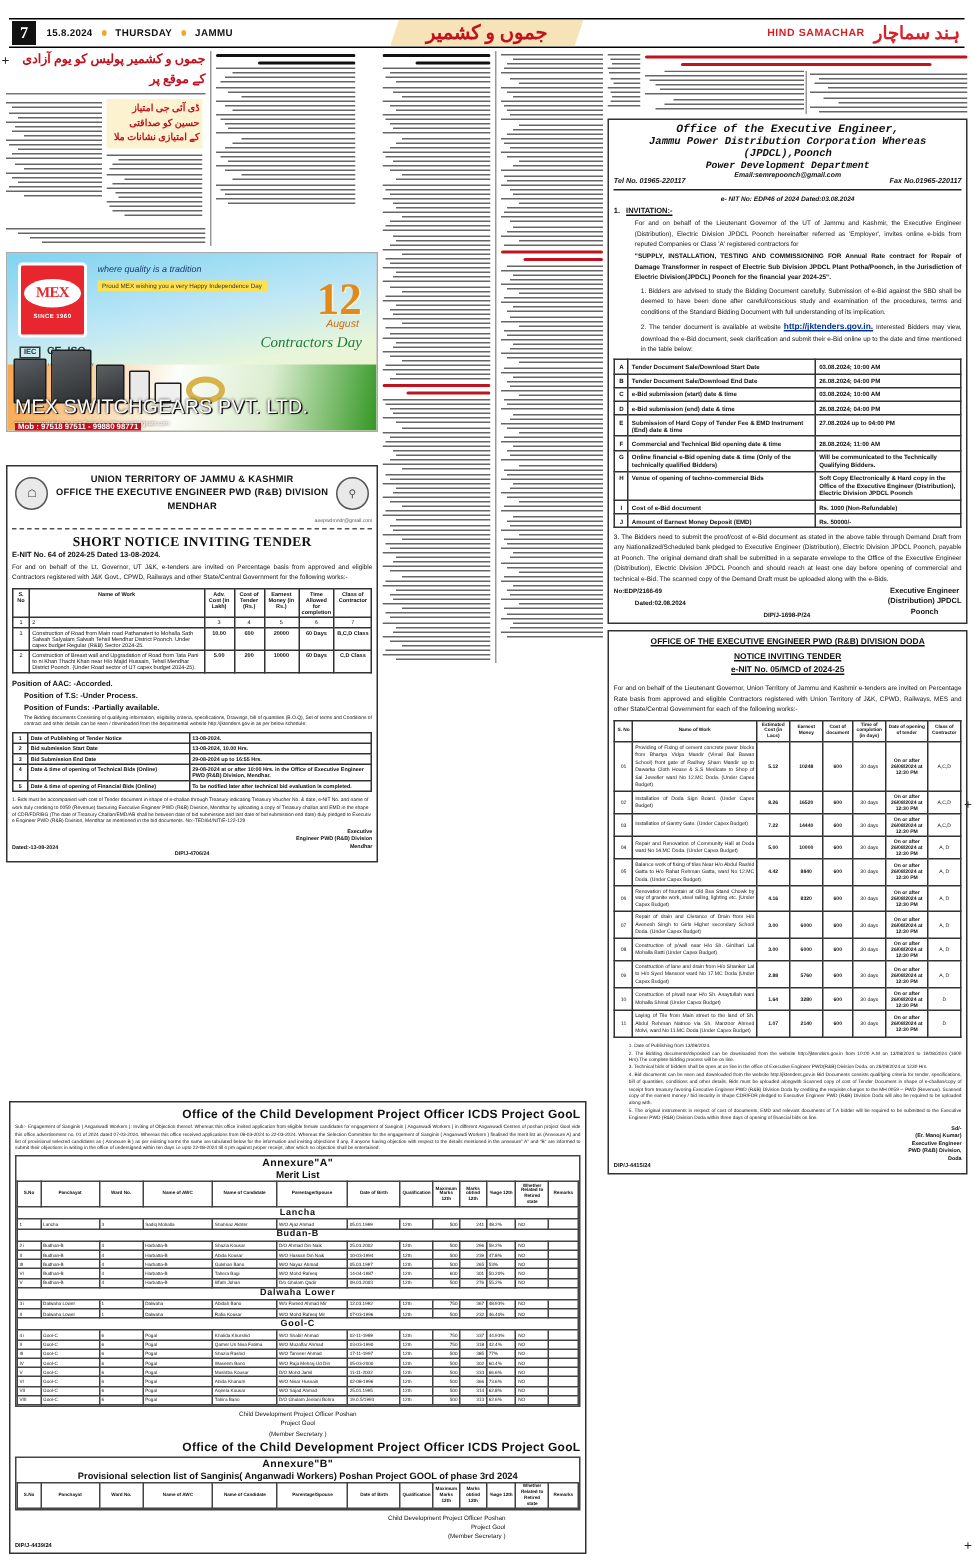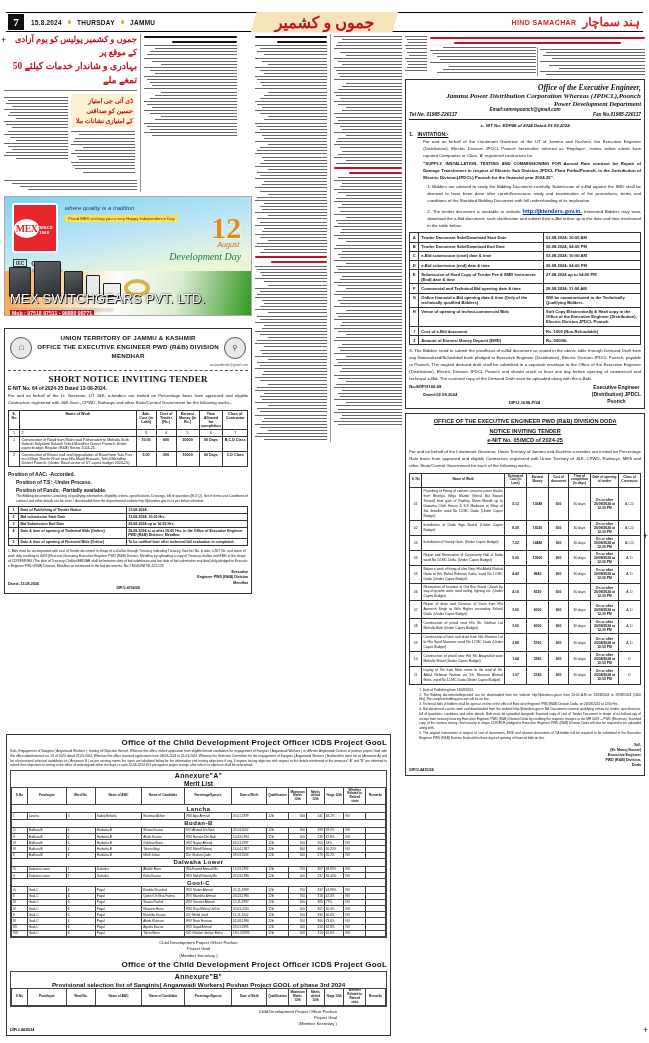--- a/index.html
+++ b/index.html
@@ -28,21 +28,21 @@
   .pageno {
     width:16px; height:16px; background:#111; color:#fff;
     font-size:11px; font-weight:bold; display:flex; align-items:center;
     justify-content:center; margin-left:2px; font-family:"Liberation Serif", serif;
   }
   .mh-date { font-size:6.5px; font-weight:bold; margin-left:7px; letter-spacing:0.2px; }
   .mh-dot { width:3.2px;height:3.2px;border-radius:50%;background:#f5a623;margin:0 6px; }
   .mh-day,.mh-city { font-size:6.5px; font-weight:bold; letter-spacing:0.3px; }
   .mh-urdu-band {
     position:absolute; left:50%; transform:translateX(-50%);
-    background:#f6e3b8; padding:1px 24px; font-size:16px; font-weight:bold;
+    background:#f6e3b8; padding:1px 24px; font-size:13px; font-weight:bold;
     color:#c1121f; font-family:"Liberation Serif", serif; direction:rtl;
     clip-path: polygon(6px 0,100% 0,calc(100% - 6px) 100%,0 100%);
   }
   .mh-right { margin-left:auto; display:flex; align-items:center; gap:6px; padding-right:3px; }
   .mh-eng { font-size:7px; font-weight:bold; color:#d81f26; letter-spacing:0.4px; }
   .mh-urdu-logo { font-size:12px; font-weight:bold; color:#d81f26; font-family:"Liberation Serif",serif; direction:rtl; }
 
   
   .body-grid { display:flex; gap:3px; margin-top:2px; }
   .col-left { width:264px; }
@@ -63,21 +63,21 @@
 
   .colrule { border-left:0.7px solid #999; }
   .hrule { border-top:0.7px solid #777; margin:3px 0; }
 
   
   .mex-ad { position:relative; width:100%; height:120px; margin-top:4px;
     background:linear-gradient(170deg,#7fd3ef 0%,#bfe7f6 38%,#e8f6d9 62%,#f3edc2 100%);
     border:0.7px solid #aaa; overflow:hidden; }
   .mex-logo { position:absolute; left:7px; top:6px; width:46px; height:50px;
     background:#e8262d; border:2px solid #fff; border-radius:3px;
-    display:flex; flex-direction:row; align-items:center; justify-content:center; }
+    display:flex; flex-direction:column; align-items:center; justify-content:center; }
   .mex-logo .oval { width:38px;height:19px;background:#fff;border-radius:50%;
     display:flex;align-items:center;justify-content:center;
     font-size:10px;font-weight:bold;color:#e8262d;font-family:"Liberation Serif",serif;letter-spacing:-0.5px;}
   .mex-logo .since { font-size:4px;color:#fff;font-weight:bold;margin-top:3px;letter-spacing:0.3px;}
   .mex-tag { position:absolute; left:60px; top:8px; font-size:6px; font-style:italic; color:#1b3a6b; }
   .mex-wish { position:absolute; left:60px; top:18px; font-size:4.2px; color:#333;
     background:#ffe14d; padding:1px 3px; }
   .mex-15 { position:absolute; right:10px; top:14px; font-size:30px; font-weight:bold;
     color:#e08a1e; font-family:"Liberation Serif",serif; text-shadow:1px 1px 0 #fff7e0; }
   .mex-aug { position:absolute; right:12px; top:44px; font-size:7px; color:#d06a12; font-style:italic;}
@@ -89,21 +89,21 @@
     background:linear-gradient(100deg,#ff9933 0%, #ffffff 45%, #d8eccf 70%, #138808 100%); opacity:.85;}
   .mex-prods { position:absolute; left:4px; bottom:18px; display:flex; gap:3px; align-items:flex-end; }
   .mex-box { background:linear-gradient(160deg,#5c5f63,#2d3033); border:0.6px solid #1b1d1f; border-radius:1px;}
   .mex-name { position:absolute; left:5px; bottom:9px; font-size:13px; font-weight:normal; color:#fff;
     text-shadow:0 0 2px #000,1px 1px 0 #222; letter-spacing:0.2px; }
   .mex-web { position:absolute; left:5px; bottom:3px; font-size:3.8px; color:#fff; text-shadow:0 0 2px #000;}
   .mex-mob { position:absolute; left:5px; bottom:-1px; font-size:5.2px; font-weight:bold; color:#fff;
     background:#c1121f; padding:0 2px; }
 
   
-  .tbox { border:0.8px solid #333; background:#fff; padding:3px; margin-top:12px; }
+  .tbox { border:0.8px solid #333; background:#fff; padding:3px; margin-top:22px; }
   .gov-head { display:flex; align-items:center; justify-content:center; gap:5px; padding:2px 0; }
   .gov-emb { width:22px;height:22px;border-radius:50%;background:#e9e9e9;border:0.8px solid #555;
      display:flex;align-items:center;justify-content:center;font-size:7px;color:#444;}
   .gov-titles { text-align:center; font-size:6.2px; font-weight:bold; line-height:1.45; letter-spacing:0.2px;}
   .gov-mail { font-size:3.4px; color:#555; text-align:right; }
   .dashline { border-top:0.7px dashed #555; margin:3px 0; }
   .snit-title { text-align:center; font-size:9px; font-weight:bold; letter-spacing:0.2px;
      font-family:"Liberation Serif", serif; margin:2px 0 1px; }
   .enit { font-size:5px; font-weight:bold; margin-bottom:2px; }
   .para { font-size:4.3px; line-height:1.6; text-align:justify; }
@@ -134,21 +134,21 @@
   .merit { text-align:center; font-size:6.5px; font-weight:bold; }
   table.icdst { width:100%; border-collapse:collapse; font-size:3.1px; }
   table.icdst th, table.icdst td { border:0.45px solid #444; padding:0.6px 1px; }
   table.icdst th { font-weight:bold; text-align:center; line-height:1.2; }
   .grp { text-align:center; font-weight:bold; font-size:6px; letter-spacing:0.5px; }
   .cdpo-sign { text-align:center; font-size:4.2px; line-height:1.5; margin-top:2px; }
   .prov-line { text-align:center; font-size:6.2px; font-weight:bold; }
 
   
   .rbox-title { text-align:center; font-size:5.6px; font-weight:bold; text-decoration:underline; line-height:1.7; }
-  .italic-head { text-align:right; font-style:italic; font-weight:bold; font-family:Liberation Serif, serif; }
+  .italic-head { text-align:center; font-style:italic; font-weight:bold; font-family:Liberation Mono, monospace; }
   .ih1 { font-size:7.5px; } .ih2{font-size:7px;} .ih3{font-size:6.5px;}
   .mail-c { text-align:center; font-size:4.6px; font-style:italic; font-weight:bold; }
   .telfax { display:flex; justify-content:space-between; font-size:4.8px; font-style:italic; font-weight:bold;
      border-bottom:0.8px solid #222; padding-bottom:2px; }
   .nit-c { text-align:center; font-size:4.4px; font-weight:bold; font-style:italic; margin:3px 0; }
   .inv { font-size:5px; font-weight:bold; text-decoration:underline; }
   .ol-num { font-size:4.3px; line-height:1.6; text-align:justify; }
   .link { color:#00349b; text-decoration:underline; font-weight:bold; }
   table.rt { width:100%; border-collapse:collapse; font-size:4.1px; }
   table.rt td { border:0.5px solid #333; padding:1.6px 2px; vertical-align:top; font-weight:bold; }
@@ -188,21 +188,20 @@
     </div>
   </div>
 
   <div class="body-grid">
 
     <div class="col-left">
 
       <div style="display:flex;gap:3px;">
         <div style="width:133px;">
           <div class="urdu-headline" style="font-size:8.4px;line-height:1.5;">جموں و کشمیر پولیس کو یوم آزادی کے موقع پر</div>
-          <div class="urdu-headline" style="font-size:9.4px;line-height:1.5;color:#c1121f;">بہادری و شاندار خدمات کیلئے 50 تمغے ملے</div>
           <div class="hrule"></div>
           <div style="display:flex;gap:3px;">
             <div style="width:64px;" class="urdu">
               <div class="urdu-line s1"></div>
                 <div class="urdu-line s2"></div>
                 <div class="urdu-line s4"></div>
               <div class="urdu-line s3"></div>
                 <div class="urdu-line s1"></div>
                 <div class="urdu-line s6"></div>
               <div class="urdu-line s2"></div>
@@ -290,21 +289,21 @@
       <div class="mex-ad">
         <div class="mex-flag"></div>
         <div class="mex-logo">
           <div class="oval">MEX</div>
           <div class="since">SINCE 1960</div>
         </div>
         <div class="mex-tag">where quality is a tradition</div>
         <div class="mex-wish">Proud MEX wishing you a very Happy Independence Day</div>
         <div class="mex-15">12</div>
         <div class="mex-aug">August</div>
-        <div class="mex-indep">Development Day</div>
+        <div class="mex-indep">Contractors Day</div>
         <div class="mex-certs">
           <span style="border:0.7px solid #333;padding:0 2px;font-size:5px;">IEC</span>
           <span>CE</span>
           <span>ISO</span>
         </div>
         <div style="position:absolute;left:10px;top:72px;font-size:3px;letter-spacing:1px;color:#444;">CERTIFIED COMPANY</div>
         <div class="mex-prods">
           <div class="mex-box" style="width:22px;height:30px;"></div>
           <div class="mex-box" style="width:27px;height:36px;"></div>
           <div class="mex-box" style="width:19px;height:26px;"></div>

